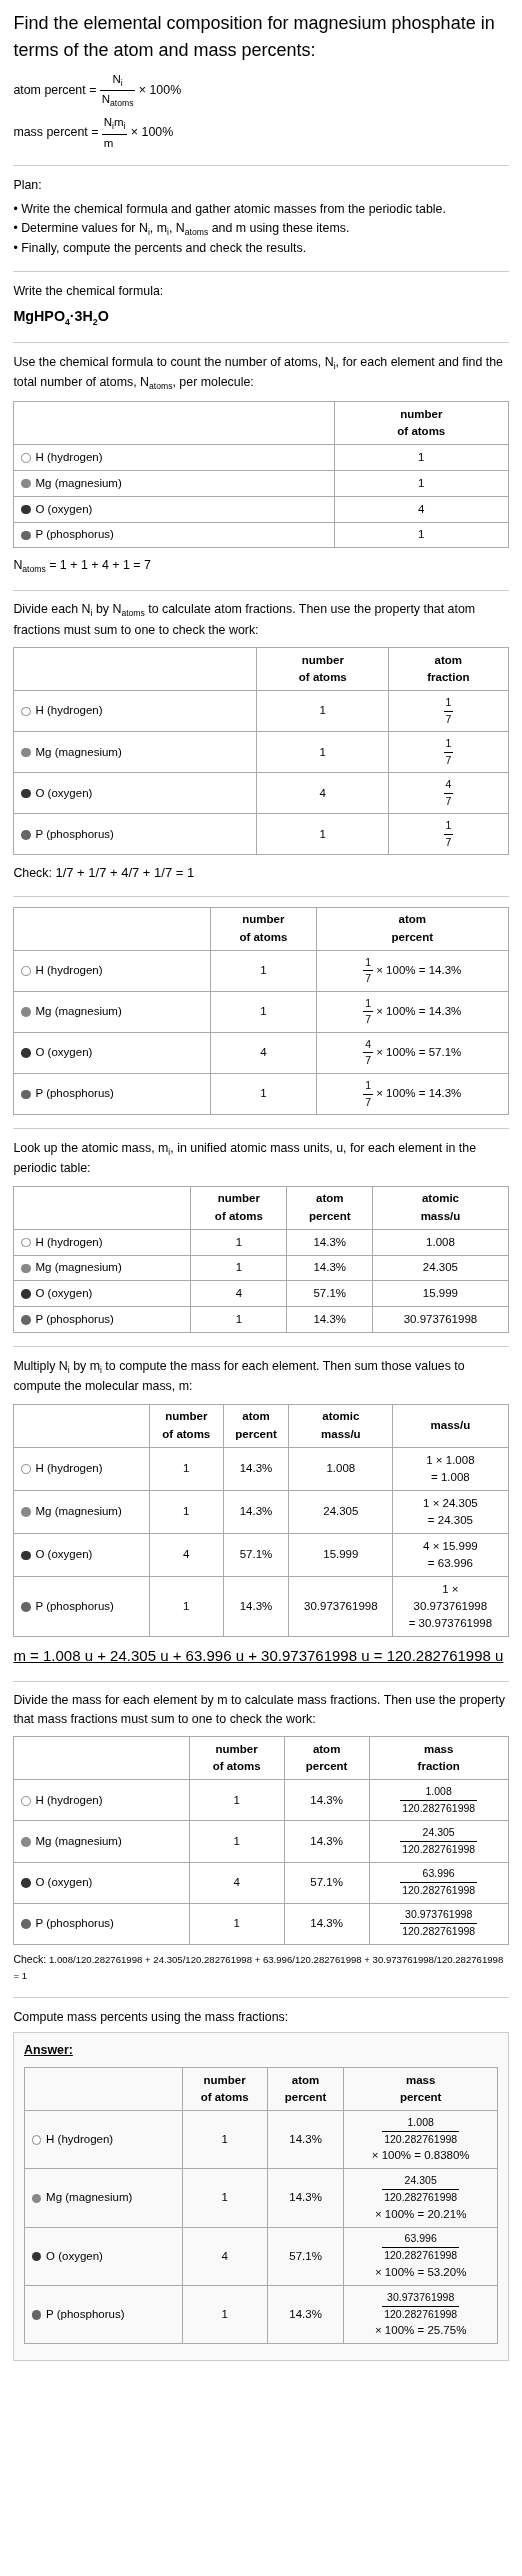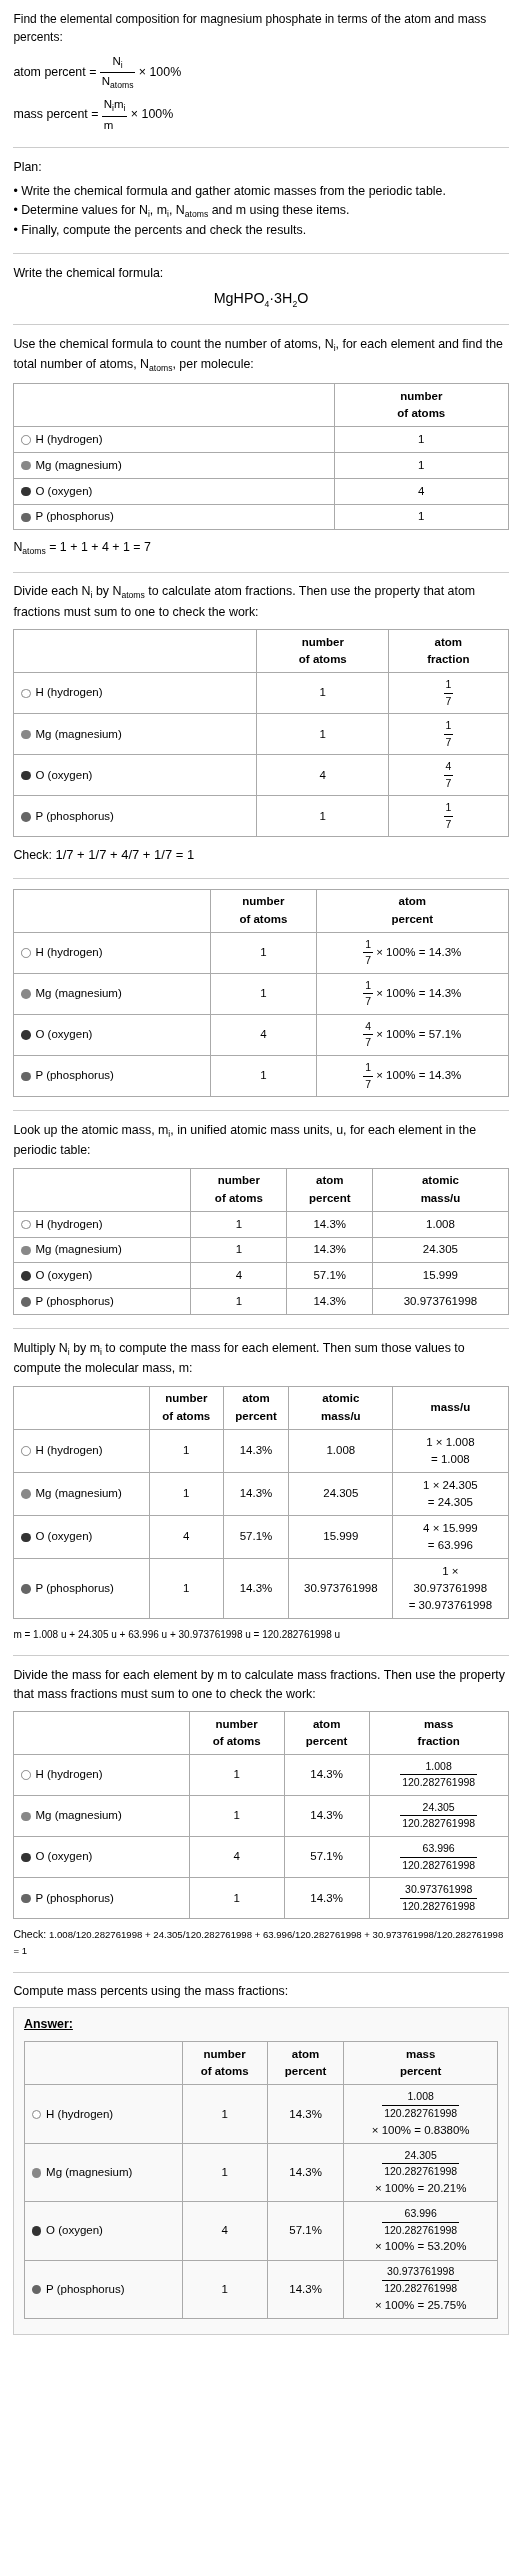--- a/index.html
+++ b/index.html
@@ -5,25 +5,25 @@
     * { box-sizing: border-box; margin: 0; padding: 0; }
     body {
       font-family: Arial, sans-serif;
       font-size: 12.4px;
       background: #fff;
       color: #000;
       width: 522px;
       padding: 9.6px 13.4px;
       line-height: 1.5;
     }
-    .intro-text { margin-bottom: 7.6px; font-size: 12px; }
+    .intro-text { margin-bottom: 7.6px; font-size: 18px; }
     .formula-line { margin: 3.8px 0; font-size: 12.4px; }
     .section { margin-bottom: 13.4px; }
     .section-title { margin-bottom: 5.7px; font-size: 12.4px; }
-    .chemical-formula { font-size: 14.3px; font-weight: normal; margin: 5.7px 0 9.6px 0; text-align: center; }
+    .chemical-formula { font-size: 14.3px; font-weight: bold; margin: 5.7px 0 9.6px 0; }
     table {
       border-collapse: collapse;
       width: 100%;
       margin: 7.6px 0;
       font-size: 11.5px;
     }
     th, td {
       border: 1px solid #aaa;
       padding: 3.8px 6.7px;
       text-align: center;
@@ -47,21 +47,21 @@
     .check-line { margin: 3.8px 0; font-size: 12.4px; }
     .natoms-line { margin: 5.7px 0; font-size: 12.4px; }
     .answer-box {
       border: 1px solid #ccc;
       background: #f9f9f9;
       padding: 7.6px 9.6px;
       margin-top: 5.7px;
     }
     .answer-label { font-weight: bold; margin-bottom: 5.7px; font-size: 12.4px; text-decoration: underline; }
     hr { border: none; border-top: 1px solid #ccc; margin: 9.6px 0; }
-    .mass-line { margin: 3px 0; font-size: 10px; }
+    .mass-line { margin: 3px 0; font-size: 15px; text-decoration: underline; }
     .frac { display: inline-block; text-align: center; vertical-align: middle; font-size: 10.5px; }
     .frac .num { display: block; border-bottom: 1px solid #000; padding: 0 1.9px; }
     .frac .den { display: block; padding: 0 1.9px; }
     sub { font-size: 8.6px; vertical-align: sub; }
   </style>
 </head>
 <body>
 
 <div class="section">
   <p class="intro-text">Find the elemental composition for magnesium phosphate in terms of the atom and mass percents:</p>

